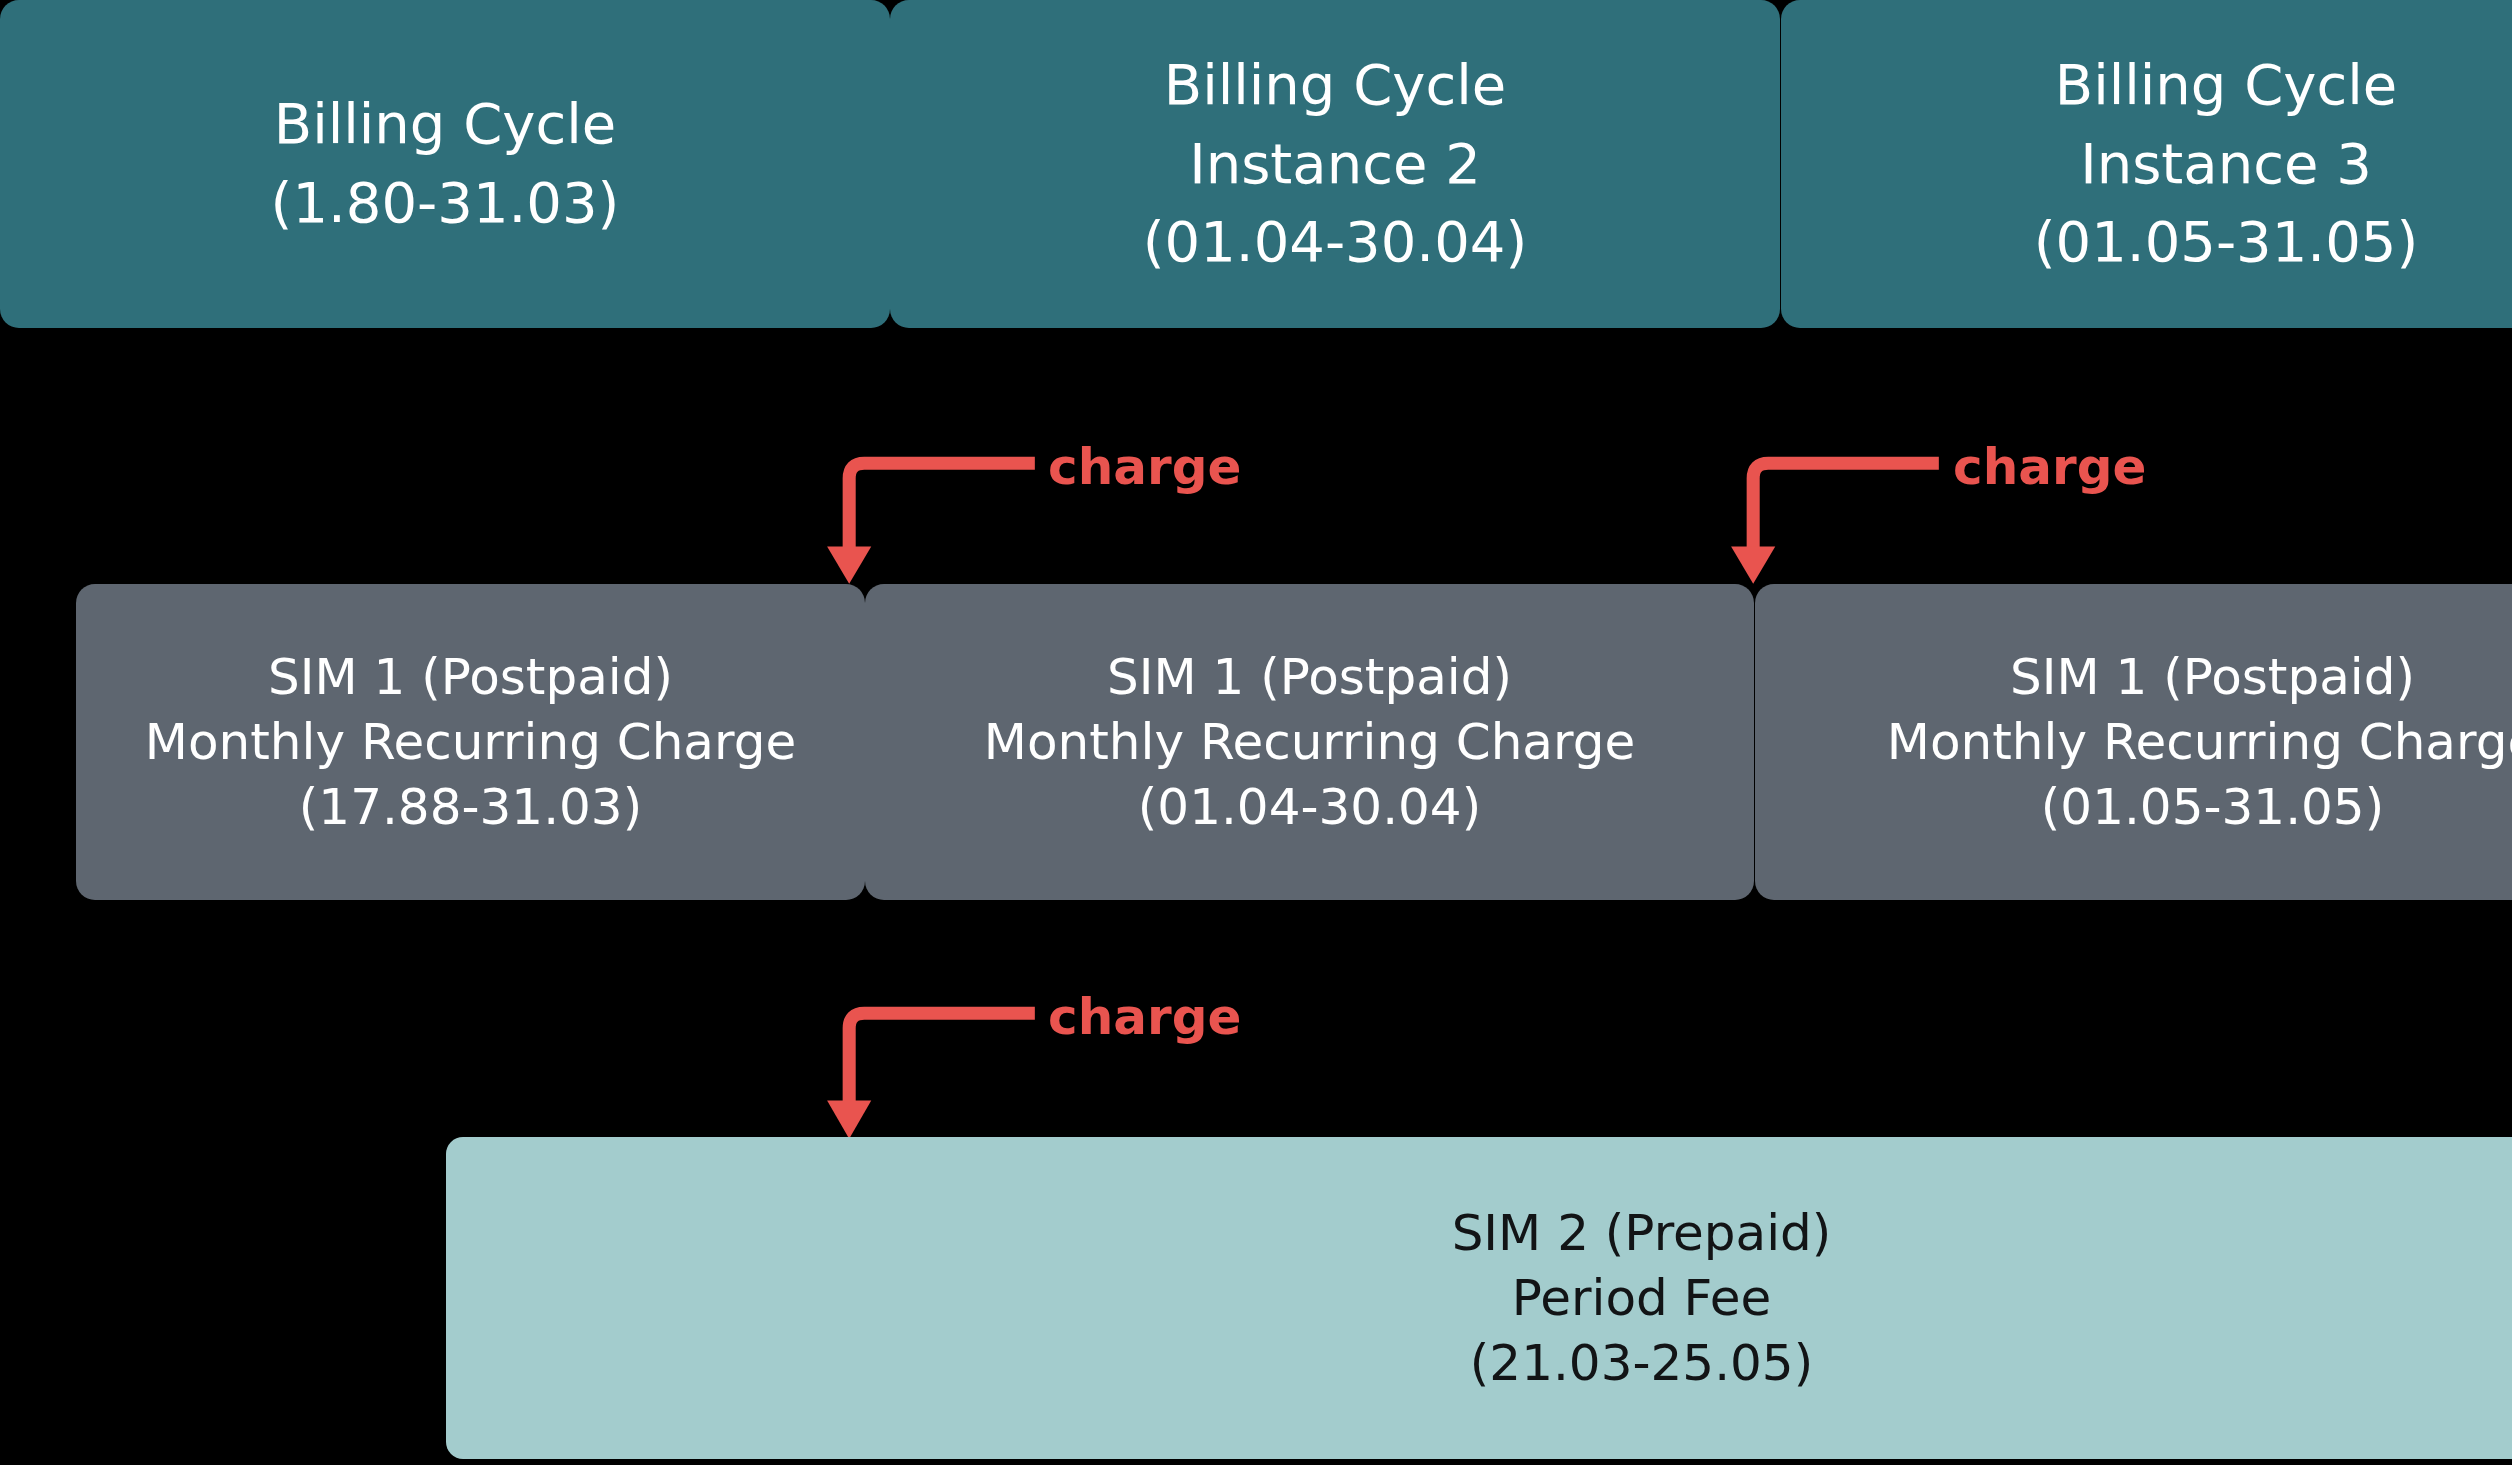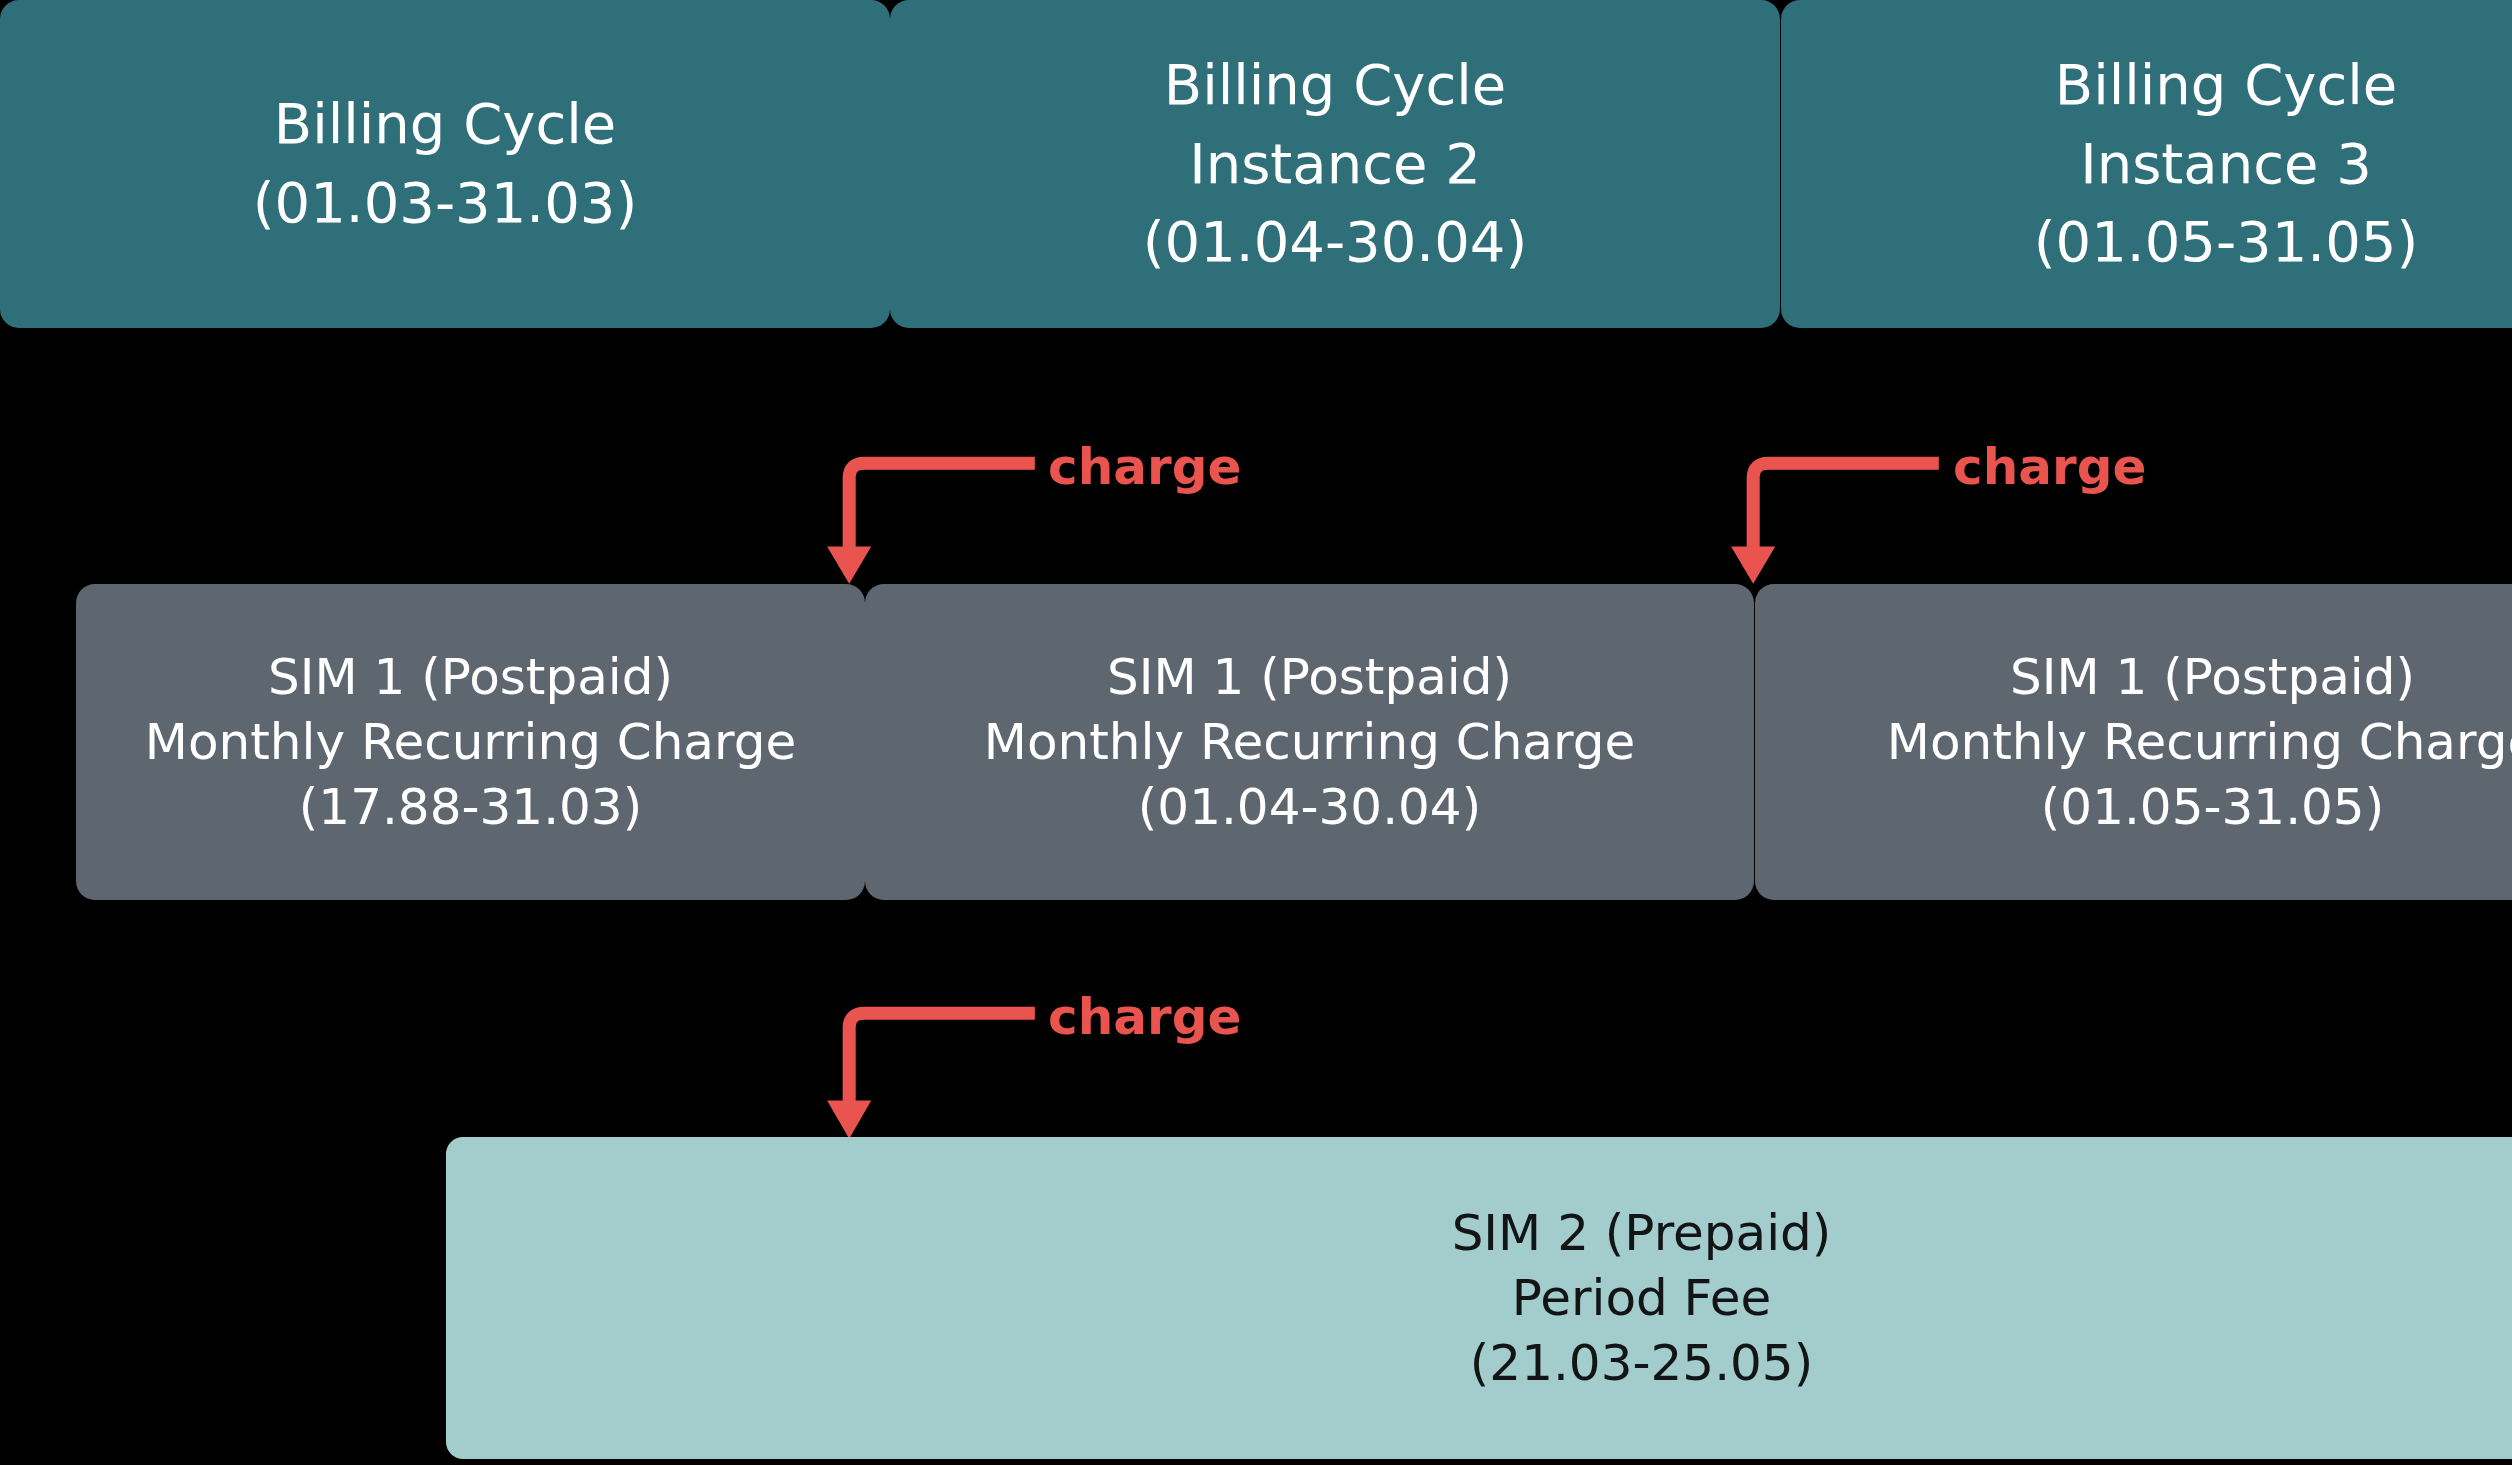--- a/index.html
+++ b/index.html
@@ -59,21 +59,21 @@
     line-height:1;
   }
 </style>
 </head>
 <body>
 
 <div id="stage">
 
   <div class="box cycle" style="left:0px;top:0px;width:890px;height:328px;">
     <span class="ln">Billing Cycle</span>
-    <span class="ln">(01.03-31.03)</span>
+    <span class="ln">(1.80-31.03)</span>
   </div>
 
   <div class="box cycle" style="left:890px;top:0px;width:890px;height:328px;">
     <span class="ln">Billing Cycle</span>
     <span class="ln">Instance 2</span>
     <span class="ln">(01.04-30.04)</span>
   </div>
 
   <div class="box cycle" style="left:1781px;top:0px;width:890px;height:328px;">
     <span class="ln">Billing Cycle</span>

